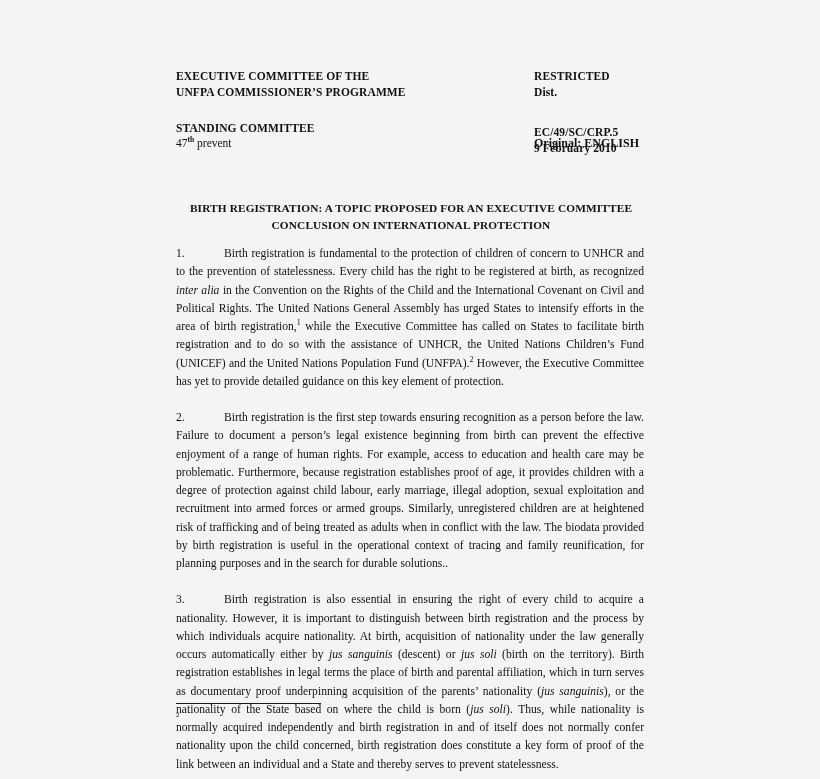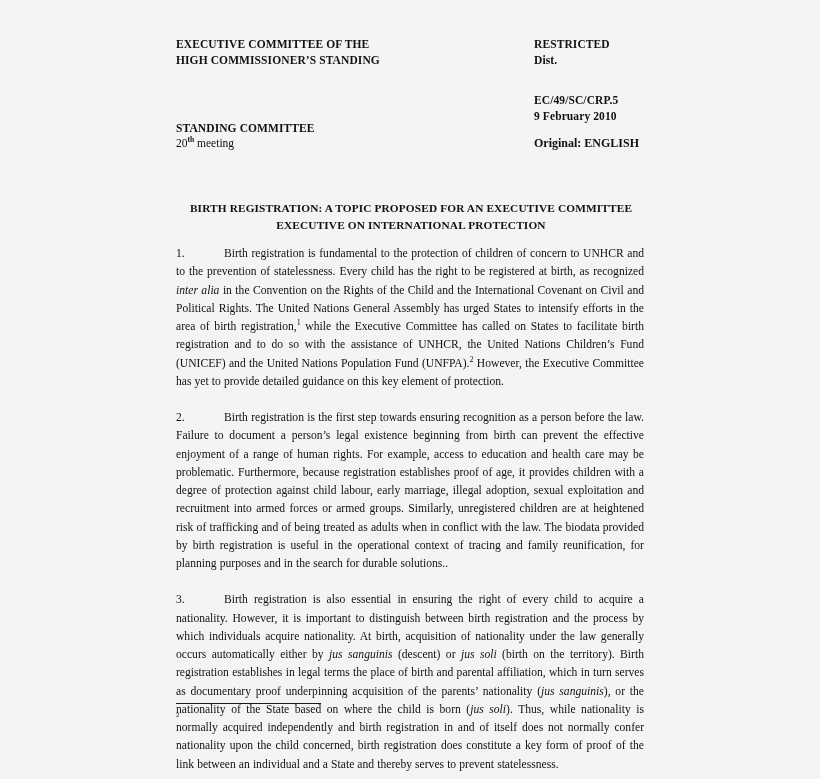--- a/index.html
+++ b/index.html
@@ -27,20 +27,21 @@
     top: 0;
     width: 468px;
   }
 
   
   .header {
     position: relative;
     padding-top: 48px;
     height: 116px;
     box-sizing: content-box;
+    margin-top: 32px;
   }
   .hdr-left {
     position: absolute;
     left: 0;
     top: 36px;
     width: 330px;
   }
   .hdr-right {
     position: absolute;
     left: 358px;
@@ -160,43 +161,43 @@
 </head>
 <body>
 
 <div class="page">
 
   <div class="content">
     <div class="header">
 
       <div class="hdr-left">
         <div class="hdr-line">EXECUTIVE COMMITTEE OF THE</div>
-        <div class="hdr-line">HIGH COMMISSIONER’S STANDING</div>
+        <div class="hdr-line">UNFPA COMMISSIONER’S PROGRAMME</div>
       </div>
 
       <div class="hdr-right">
         <div class="hdr-line">RESTRICTED</div>
         <div class="hdr-line">Dist.</div>
         <div class="hdr-gap"></div>
         <div class="hdr-line">EC/49/SC/CRP.5</div>
         <div class="hdr-line">9 February 2010</div>
       </div>
     </div>
 
     <div class="standing">
       <div class="hdr-line">STANDING COMMITTEE</div>
-      <div class="meeting"><span>20</span><sup>th</sup><span> meeting</span></div>
+      <div class="meeting"><span>47</span><sup>th</sup><span> prevent</span></div>
     </div>
 
     <div class="original">Original: ENGLISH</div>
   </div>
 
   <div class="doc-title">
     <span class="tl-1">BIRTH REGISTRATION: A TOPIC PROPOSED FOR AN EXECUTIVE COMMITTEE</span>
-    <span class="tl-2">EXECUTIVE ON INTERNATIONAL PROTECTION</span>
+    <span class="tl-2">CONCLUSION ON INTERNATIONAL PROTECTION</span>
   </div>
 
   <div class="body">
     <p class="para"><span class="num">1.</span><span>Birth registration is fundamental to the protection of children of concern to UNHCR and to the prevention of statelessness.  Every child has the right to be registered at birth, as recognized </span><i>inter alia</i><span> in the Convention on the Rights of the Child and the International Covenant on Civil and Political Rights.  The United Nations General Assembly has urged States to intensify efforts in the area of birth registration,</span><sup>1</sup><span> while the Executive Committee has called on States to facilitate birth registration and to do so with the assistance of UNHCR, the United Nations Children’s Fund (UNICEF) and the United Nations Population Fund (UNFPA).</span><sup>2</sup><span> However, the Executive Committee has yet to provide detailed guidance on this key element of protection.</span></p>
     <p class="para"><span class="num">2.</span><span>Birth registration is the first step towards ensuring recognition as a person before the law.  Failure to document a person’s legal existence beginning from birth can prevent the effective enjoyment of a range of human rights.  For example, access to education and health care may be problematic.  Furthermore, because registration establishes proof of age, it provides children with a degree of protection against child labour, early marriage, illegal adoption, sexual exploitation and recruitment into armed forces or armed groups.  Similarly, unregistered children are at heightened risk of trafficking and of being treated as adults when in conflict with the law.  The biodata provided by birth registration is useful in the operational context of tracing and family reunification, for planning purposes and in the search for durable solutions..</span></p>
     <p class="para"><span class="num">3.</span><span>Birth registration is also essential in ensuring the right of every child to acquire a nationality.  However, it is important to distinguish between birth registration and the process by which individuals acquire nationality.  At birth, acquisition of nationality under the law generally occurs automatically either by </span><i>jus sanguinis</i><span> (descent) or </span><i>jus soli</i><span> (birth on the territory).  Birth registration establishes in legal terms the place of birth and parental affiliation, which in turn serves as documentary proof underpinning acquisition of the parents’ nationality (</span><i>jus sanguinis</i><span>), or the nationality of the State based on where the child is born (</span><i>jus soli</i><span>).  Thus, while nationality is normally acquired independently and birth registration in and of itself does not normally confer nationality upon the child concerned, birth registration does constitute a key form of proof of the link between an individual and a State and thereby serves to prevent statelessness.</span></p>
   </div>
 
   <div class="footnotes">
     <div class="fn-rule"></div>

